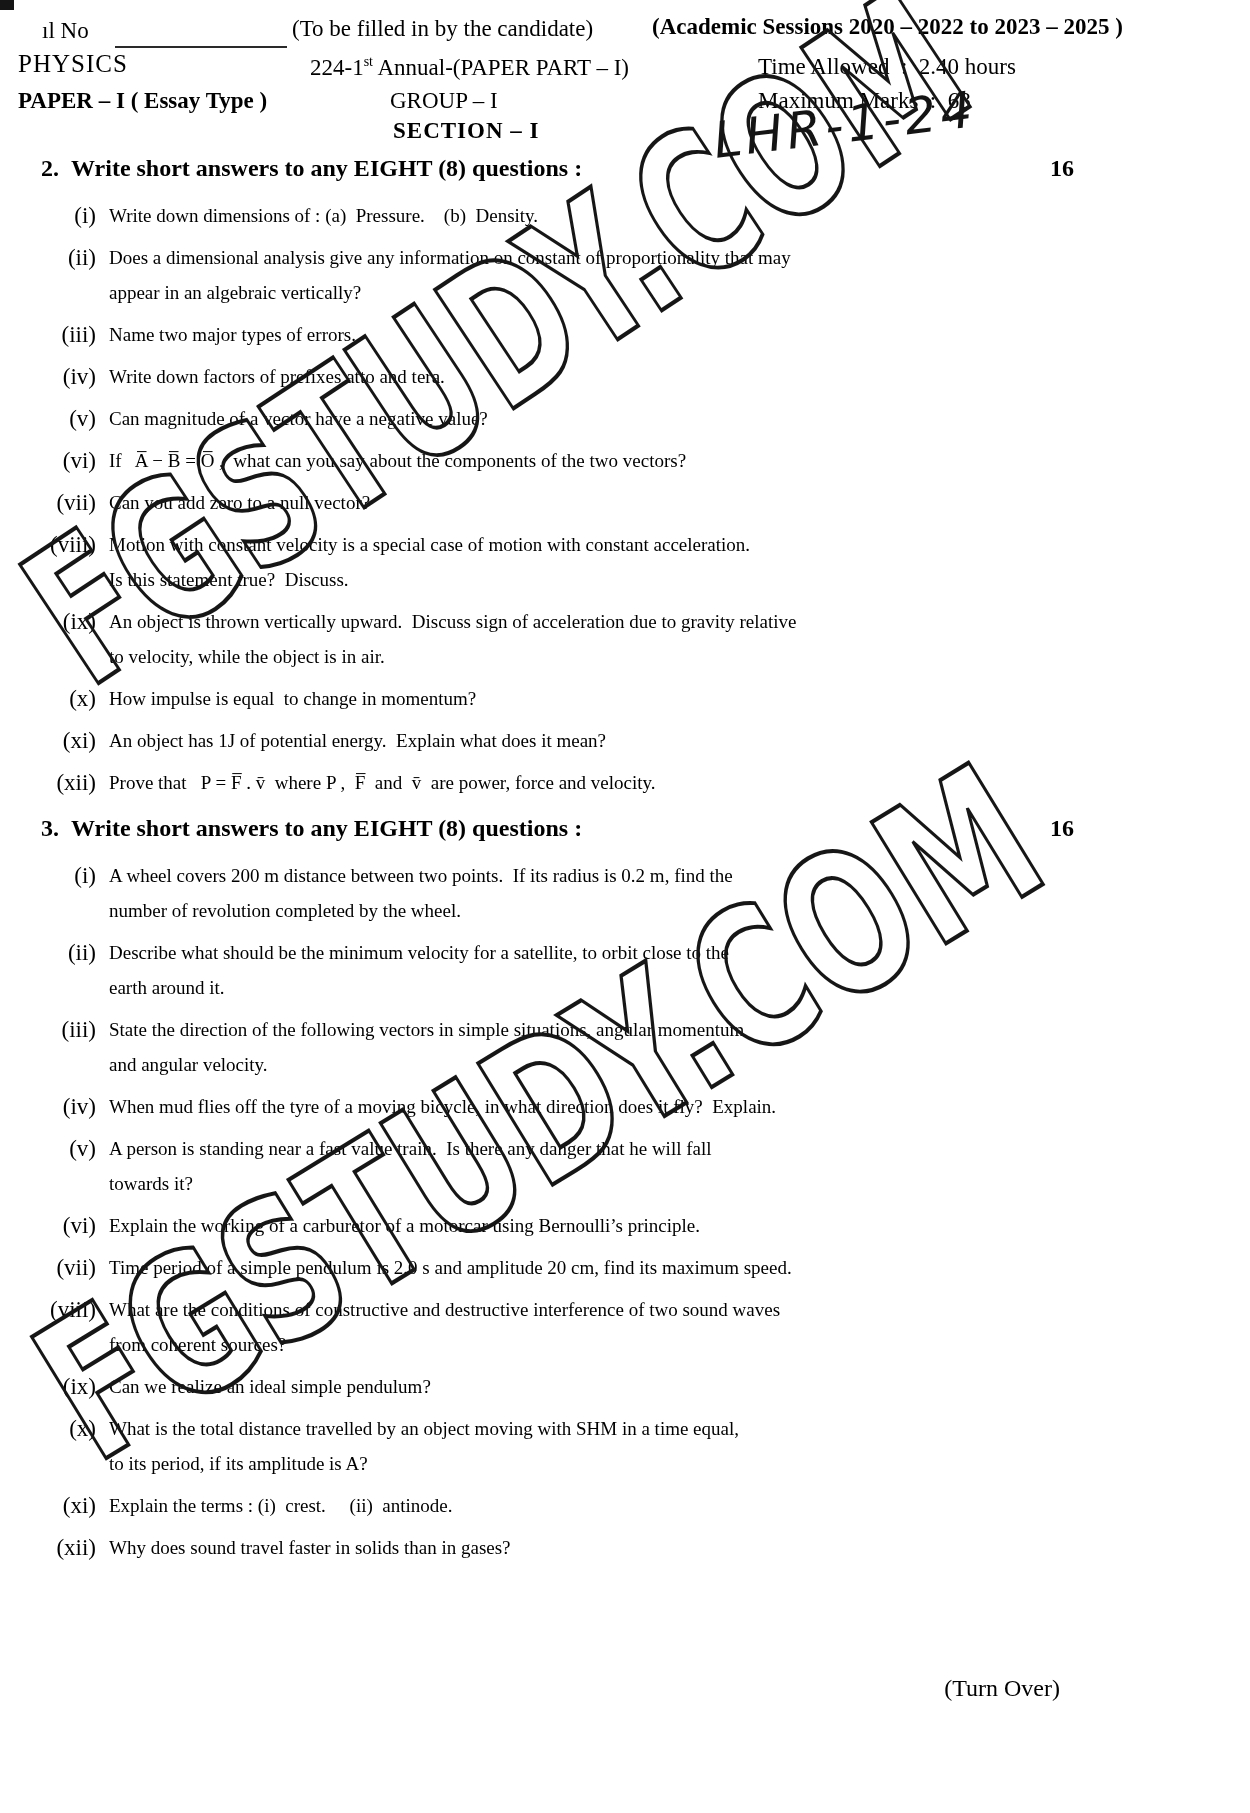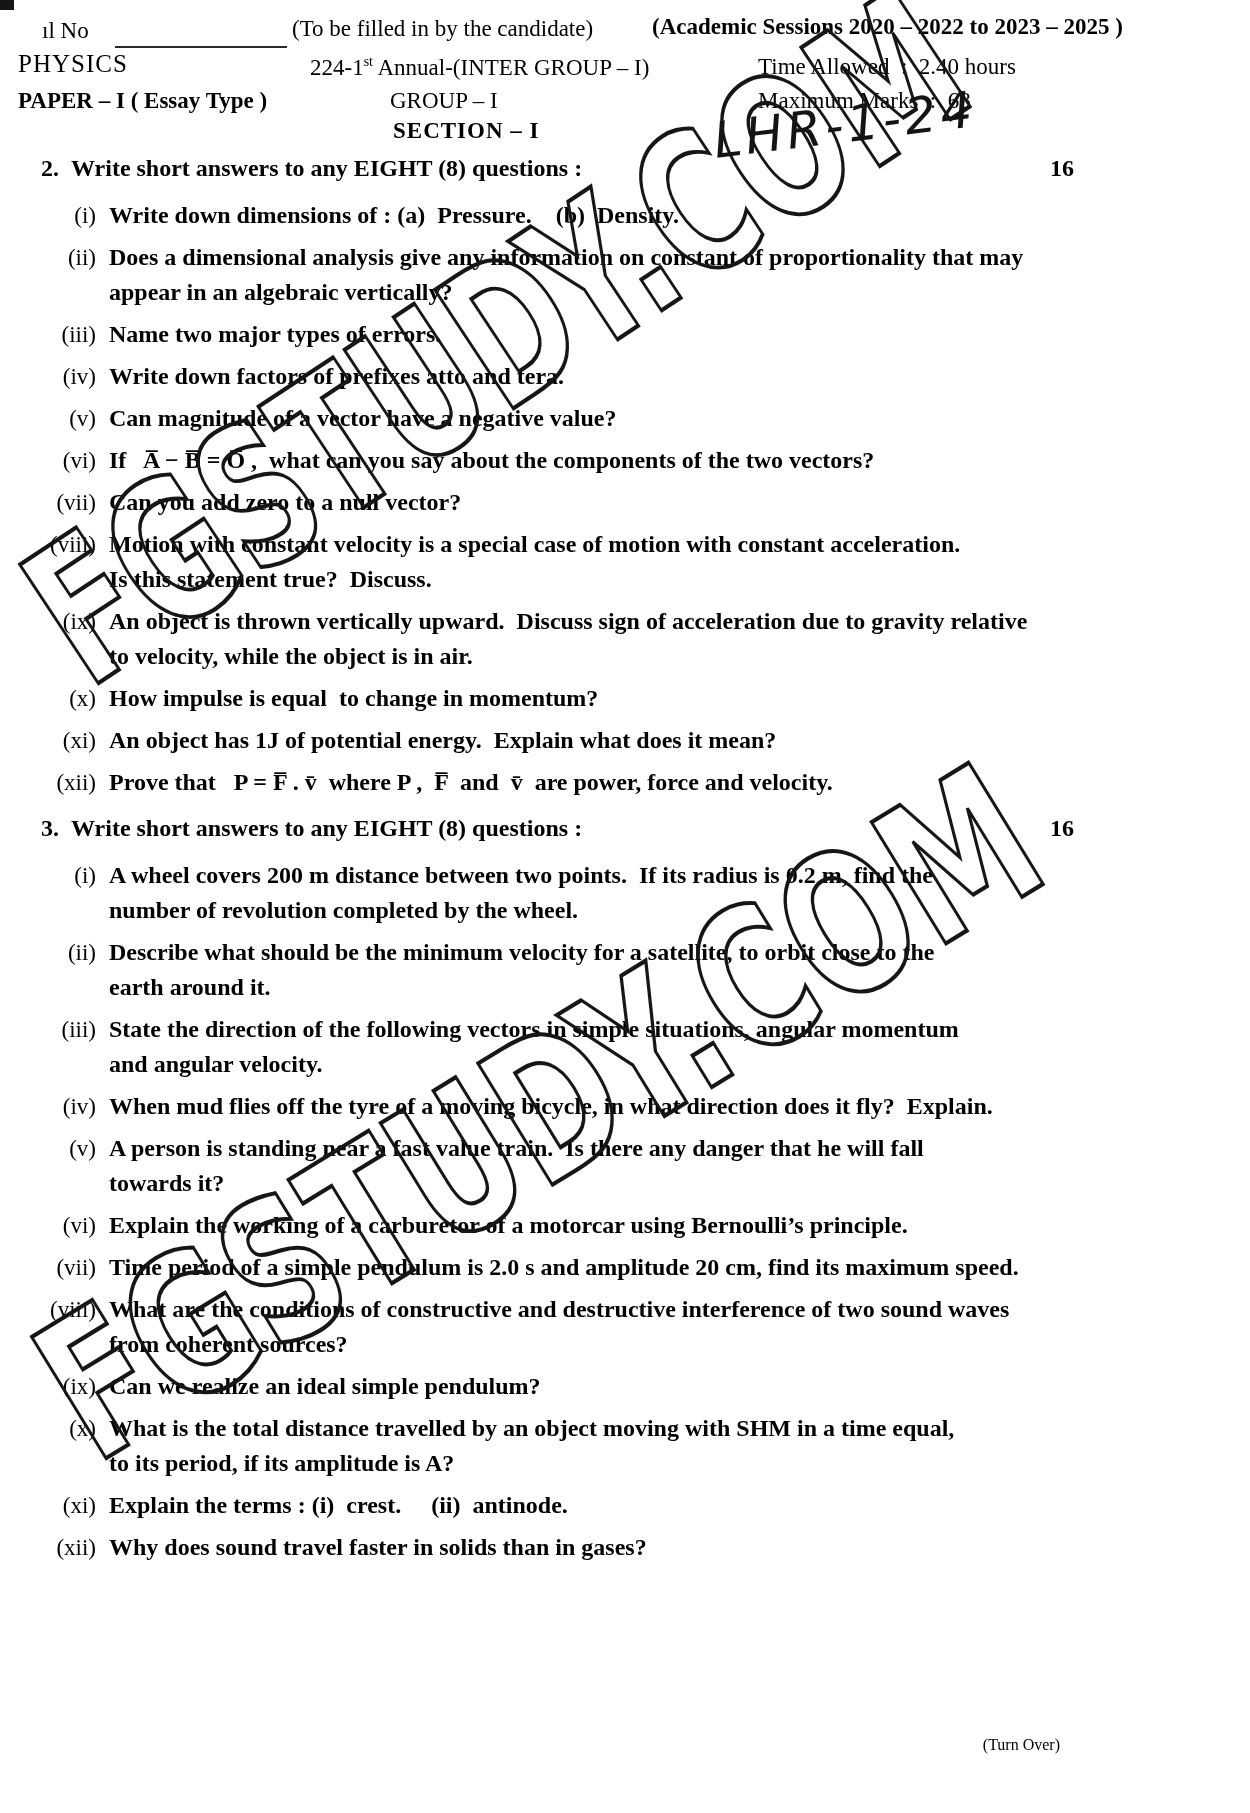--- a/index.html
+++ b/index.html
@@ -29,22 +29,22 @@
   .q-marks{position:absolute;right:192px;top:0;font-weight:bold;font-size:24px;}
   .q-block{position:relative;}
   .q3{margin-top:10px;}
   .item{display:flex;margin-bottom:7px;}
   .roman{
     width:80px;flex:0 0 80px;
     text-align:right;padding-right:13px;
     font-size:23px;line-height:35px;
   }
   .itext{width:1080px;}
-  .line{font-size:24px;line-height:35px;white-space:pre-wrap;font-weight:bold;}
-  .footer{position:absolute;top:1736px;right:190px;font-size:16px;white-space:pre;}
+  .line{font-size:19px;line-height:35px;white-space:pre-wrap;}
+  .footer{position:absolute;top:1675px;right:190px;font-size:24px;white-space:pre;}
 
   .watermark-layer{
     position:absolute;left:0;top:0;z-index:5;
     pointer-events:none;overflow:visible;
   }
   .wm-text{
     font-family:"DejaVu Sans", sans-serif;
     font-weight:bold;
     fill:none;
   }
@@ -60,21 +60,21 @@
 <div class="page">
 
   <div class="scan-mark"></div>
 
   <div class="abs hdr" style="left:42px;top:18px;">ıl No</div>
   <div class="blankline" style="left:115px;top:46px;width:172px;"></div>
   <div class="abs hdr" style="left:292px;top:16px;">(To be filled in by the candidate)</div>
   <div class="abs hdr bold" style="left:652px;top:14px;">(Academic Sessions 2020 – 2022 to 2023 – 2025 )</div>
 
   <div class="abs subject" style="left:18px;top:50px;">PHYSICS</div>
-  <div class="abs hdr" style="left:310px;top:54px;"><span>224-1</span><sup>st</sup><span> Annual-(INTER GROUP – I)</span></div>
+  <div class="abs hdr" style="left:310px;top:54px;"><span>224-1</span><sup>st</sup><span> Annual-(PAPER PART – I)</span></div>
   <div class="abs hdr" style="left:758px;top:54px;">Time Allowed  :  2.40 hours</div>
 
   <div class="abs hdr" style="left:18px;top:88px;font-weight:bold;">PAPER – I ( Essay Type )</div>
   <div class="abs hdr" style="left:390px;top:88px;">GROUP – I</div>
   <div class="abs hdr" style="left:758px;top:88px;">Maximum Marks  :  68</div>
 
   <div class="abs hdr bold" style="left:393px;top:118px;letter-spacing:1px;">SECTION – I</div>
 
   <div class="body-flow">
 

